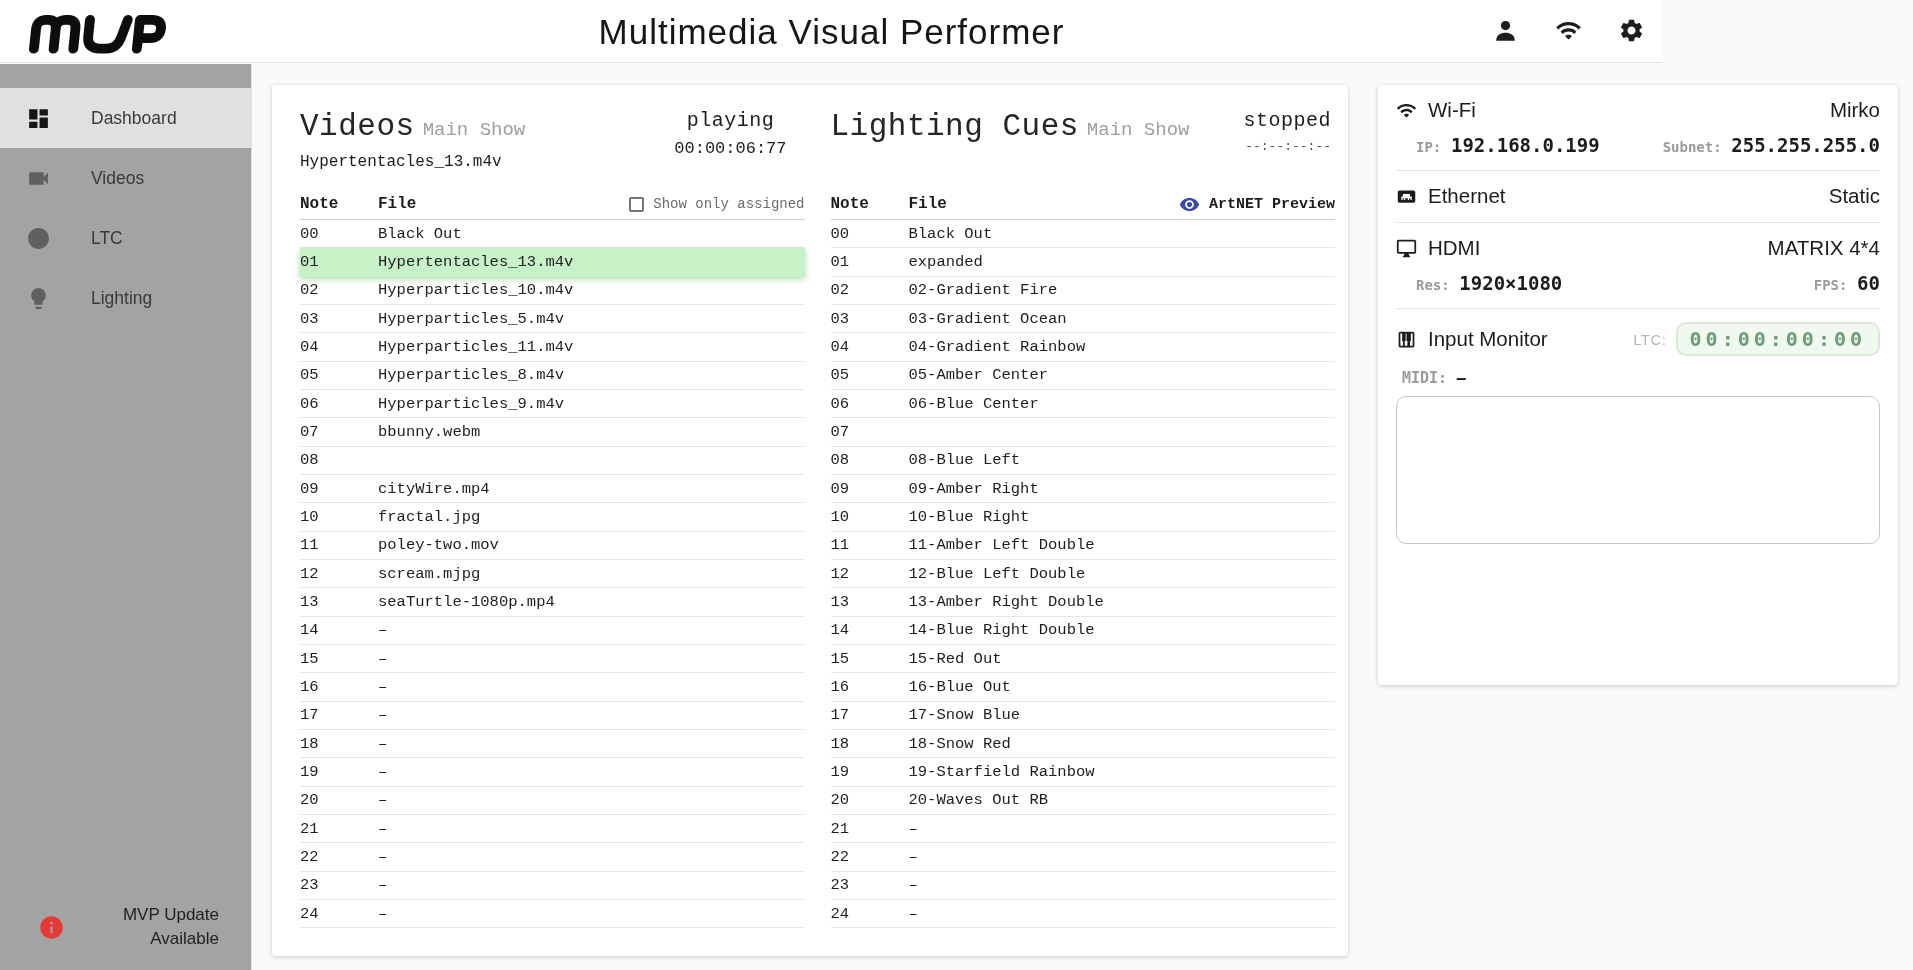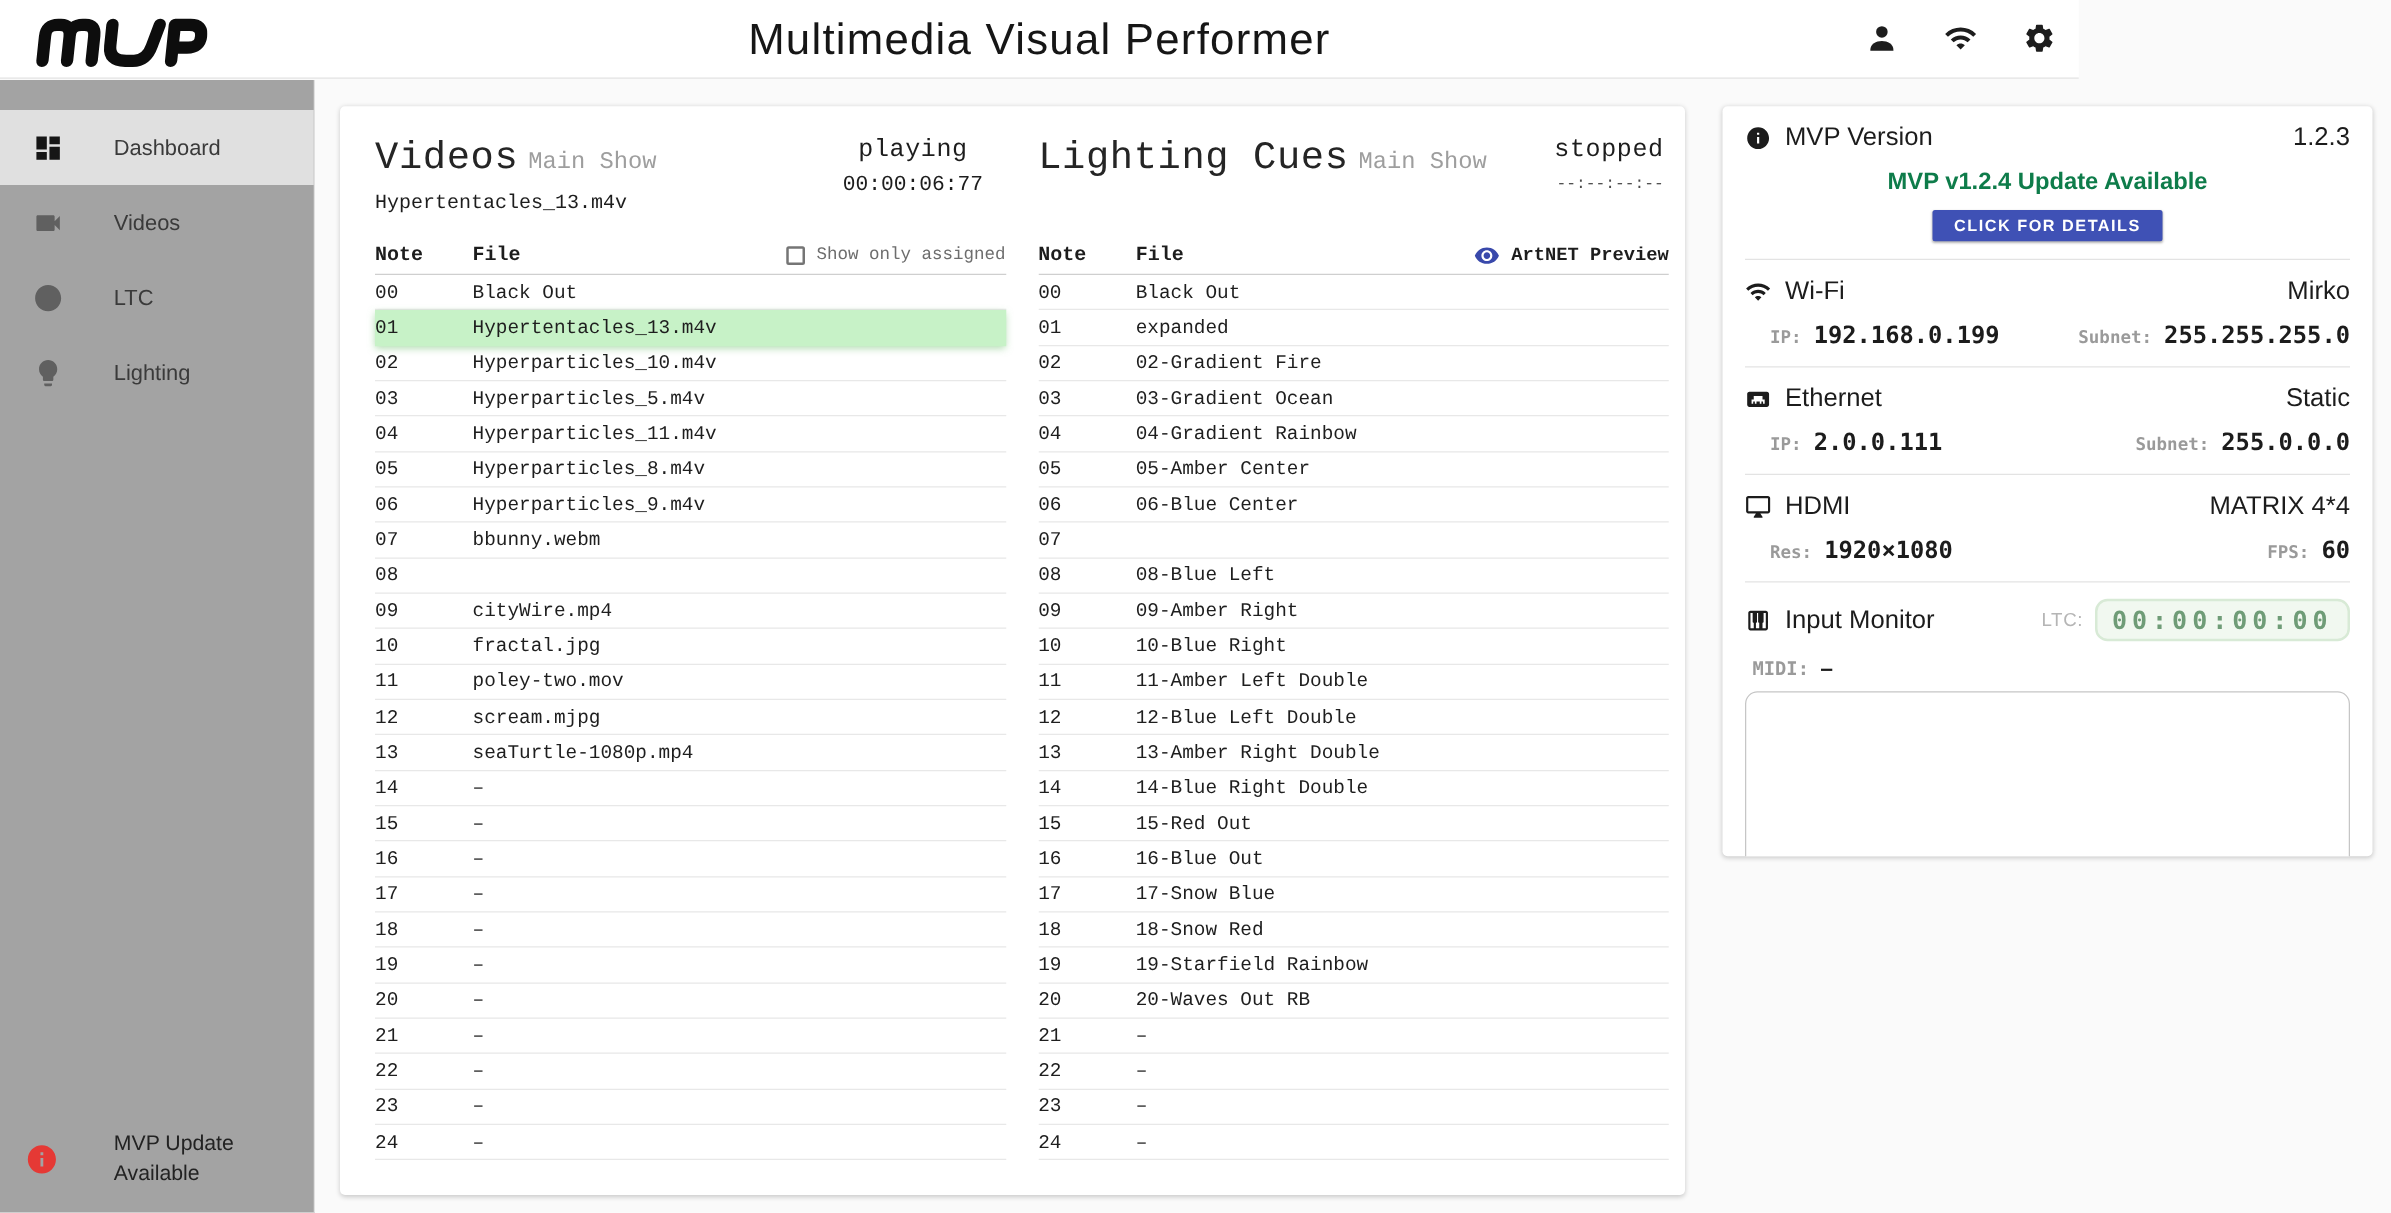--- a/index.html
+++ b/index.html
@@ -19,21 +19,21 @@
   
   .sidebar { position:absolute; top:64px; left:0; width:252px; bottom:0;
              background:#a3a3a3; border-right:1px solid #e0e0e0; z-index:4; }
   .side-items { padding-top:24px; }
   .side-item { height:60px; display:flex; align-items:center; padding-left:26px; gap:40px; cursor:pointer; }
   .side-item.active { background:#e0e0e0; }
   .side-item svg { width:25px; height:25px; fill:#606060; flex-shrink:0; }
   .side-item.active svg { fill:#161616; }
   .side-label { font-size:17.5px; color:#3a3a3a; }
   .update-notice { position:absolute; left:0; bottom:18px; width:280px;
-                   display:flex; align-items:center; padding-left:20px; gap:44px; cursor:pointer; }
+                   display:flex; align-items:center; padding-left:38px; gap:44px; cursor:pointer;text-align:right; }
   .update-notice svg { width:27px; height:27px; fill:#e53935; flex-shrink:0; }
   .update-text { font-size:17px; line-height:1.45; color:#222; width:110px; }
 
   
   .main-card { position:absolute; left:272px; top:85px; width:1076px; height:871px;
                background:#fff; border-radius:4px; box-shadow:0 1px 4px rgba(0,0,0,.2);
                display:flex; overflow:hidden; }
   .panel { flex:1; min-width:0; display:flex; flex-direction:column;font-family:Liberation Mono, monospace; }
   .panel.videos   { padding:0 16px 0 28px; }
   .panel.lighting { padding:0 13px 0 10px; }
@@ -458,35 +458,20 @@
         <div class="trow">
           <div class="note-col">24</div>
           <div class="file-col">–</div>
         </div>
       </div>
   </div>
 </div>
 
 <div class="info-card">
 
-  <div class="section">
-    <div class="sec-head">
-      <div class="sec-left">
-        <svg viewBox="0 0 24 24">
-            <path d="M12 2C6.48 2 2 6.48 2 12s4.48 10 10 10 10-4.48 10-10S17.52 2 12 2zm1 15h-2v-6h2v6zm0-8h-2V7h2v2z"></path>
-          </svg>
-        <span>MVP Version</span>
-      </div>
-      <span class="sec-right">1.2.3</span>
-    </div>
-    <div class="center-col">
-      <div class="update-green">MVP v1.2.4 Update Available</div>
-      <button class="details-btn">CLICK FOR DETAILS</button>
-    </div>
-  </div>
 
   <div class="section">
     <div class="sec-head">
       <div class="sec-left">
         <svg viewBox="0 0 24 24">
             <path d="M1 9l2 2c4.97-4.97 13.03-4.97 18 0l2-2C16.93 2.93 7.08 2.93 1 9zm8 8l3 3 3-3c-1.65-1.66-4.34-1.66-6 0zm-4-4l2 2c2.76-2.76 7.24-2.76 10 0l2-2C15.14 9.14 8.87 9.14 5 13z"></path>
           </svg>
         <span>Wi-Fi</span>
       </div>
       <span class="sec-right">Mirko</span>
@@ -500,24 +485,20 @@
   <div class="section">
     <div class="sec-head">
       <div class="sec-left">
         <svg viewBox="0 0 24 24">
             <path d="M20 5H4c-1.1 0-2 .9-2 2v10c0 1.1.9 2 2 2h16c1.1 0 2-.9 2-2V7c0-1.1-.9-2-2-2zm-2 11h-1.5v-2H15v2h-1.5v-2h-3v2H9v-2H7.5v2H6v-4h2V9h8v3h2v4z"></path>
           </svg>
         <span>Ethernet</span>
       </div>
       <span class="sec-right">Static</span>
     </div>
-    <div class="kv-row">
-      <span><span class="k">IP:</span> <span class="v">2.0.0.111</span></span>
-      <span><span class="k">Subnet:</span> <span class="v">255.0.0.0</span></span>
-    </div>
   </div>
 
   <div class="section">
     <div class="sec-head">
       <div class="sec-left">
         <svg viewBox="0 0 24 24">
             <path d="M21 2H3c-1.1 0-2 .9-2 2v12c0 1.1.9 2 2 2h7l-2 3v1h8v-1l-2-3h7c1.1 0 2-.9 2-2V4c0-1.1-.9-2-2-2zm0 14H3V4h18v12z"></path>
           </svg>
         <span>HDMI</span>
       </div>

